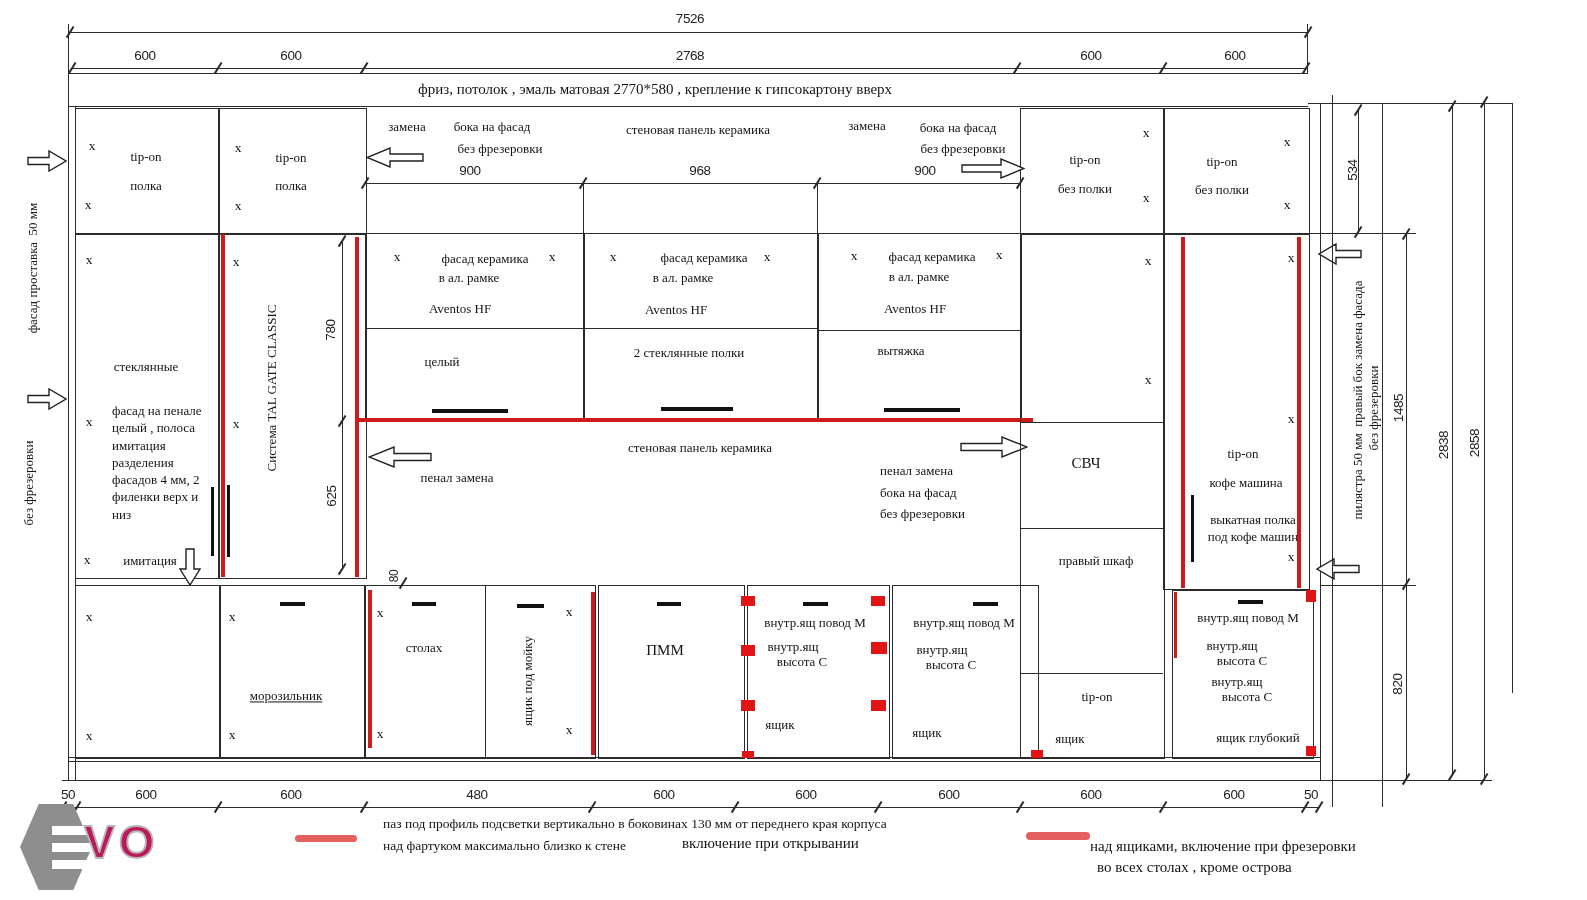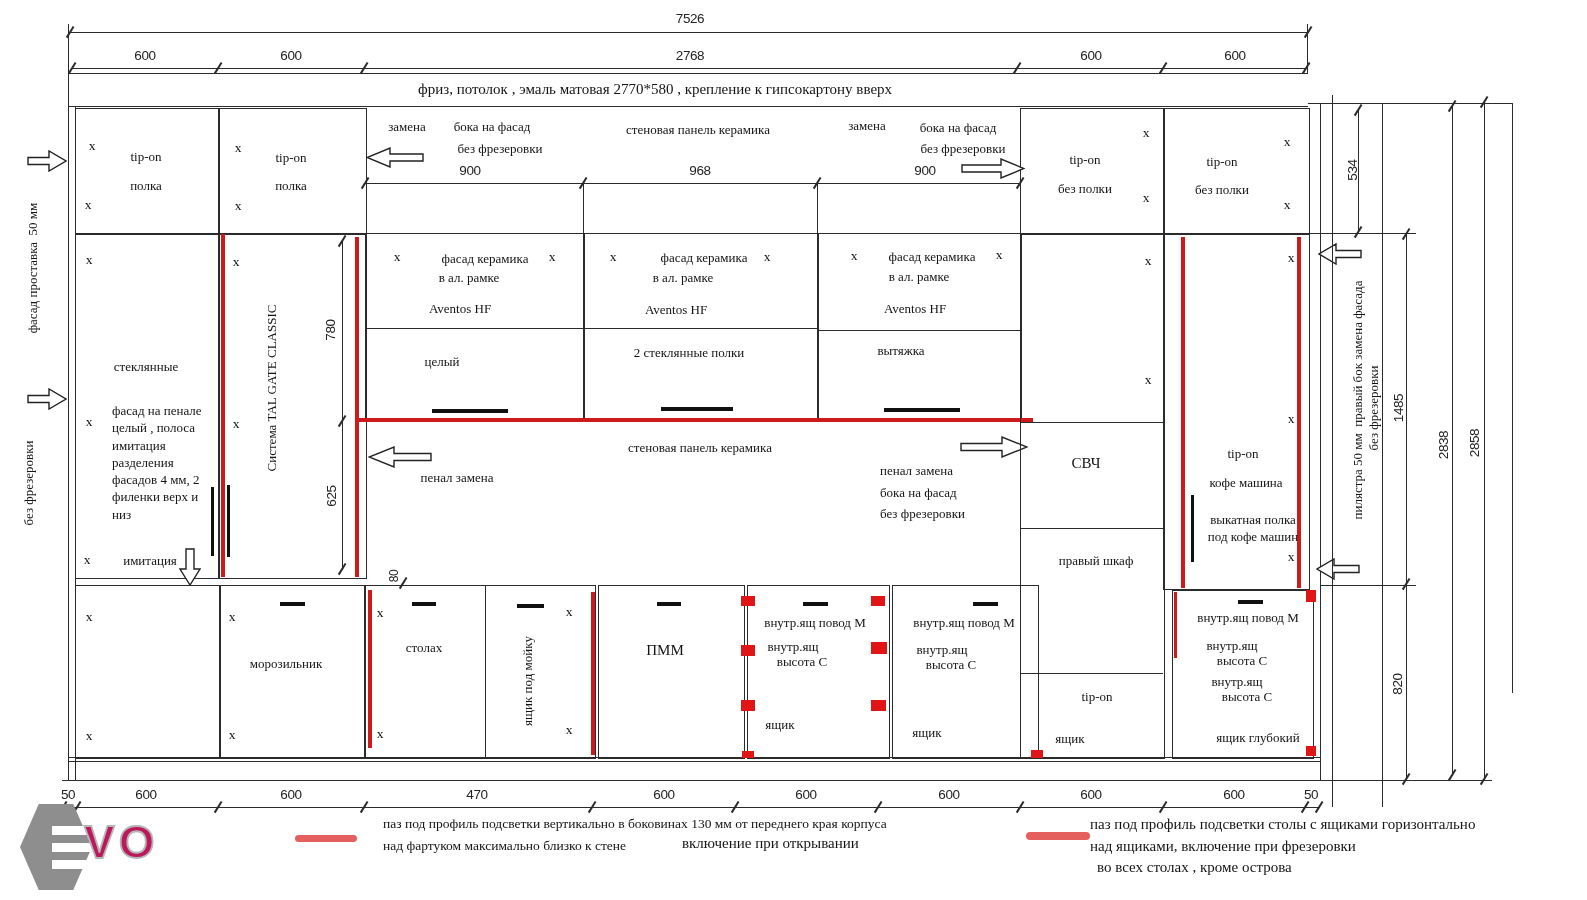--- a/index.html
+++ b/index.html
@@ -236,21 +236,21 @@
         <path d="M43 7.5 H18 V1 L1 11 L18 21 V14.5 H43 Z" fill="#fff" stroke="#222" stroke-width="1.4"></path>
       </svg></div>
 
   <div class="bx" style="left:75px;top:585px;width:143px;height:172px;"></div>
   <i class="xm" style="left:89px;top:617px;">x</i>
   <i class="xm" style="left:89px;top:736px;">x</i>
 
   <div class="bx" style="left:220px;top:585px;width:143px;height:172px;"></div>
   <div class="hb" style="left:280px;top:602px;width:25px;"></div>
   <i class="xm" style="left:232px;top:617px;">x</i>
-  <span class="t" style="left:286px;top:664px;">морозильник</span>
+  <span class="t" style="left:286px;top:696px;text-decoration:underline;">морозильник</span>
   <i class="xm" style="left:232px;top:735px;">x</i>
 
   <div class="bx" style="left:365px;top:585px;width:229px;height:172px;"></div>
   <div class="vl" style="left:485px;top:585px;height:172px;"></div>
   <div class="rv" style="left:368px;top:590px;height:158px;"></div>
   <div class="hb" style="left:412px;top:602px;width:24px;"></div>
   <i class="xm" style="left:380px;top:613px;">x</i>
   <span class="t" style="left:424px;top:648px;">столах</span>
   <i class="xm" style="left:380px;top:734px;">x</i>
   <div class="hb" style="left:517px;top:604px;width:27px;"></div>
@@ -294,21 +294,21 @@
   <span class="t" style="left:1232px;top:646px;">внутр.ящ</span>
   <span class="t" style="left:1242px;top:661px;">высота С</span>
   <span class="t" style="left:1237px;top:682px;">внутр.ящ</span>
   <span class="t" style="left:1247px;top:697px;">высота С</span>
   <span class="t" style="left:1258px;top:738px;">ящик  глубокий</span>
 
   <div class="hl" style="left:62px;top:807px;width:1258px;"></div>
   <span class="t num" style="left:68px;top:795px;">50</span>
   <span class="t num" style="left:146px;top:795px;">600</span>
   <span class="t num" style="left:291px;top:795px;">600</span>
-  <span class="t num" style="left:477px;top:795px;">470</span>
+  <span class="t num" style="left:477px;top:795px;">480</span>
   <span class="t num" style="left:664px;top:795px;">600</span>
   <span class="t num" style="left:806px;top:795px;">600</span>
   <span class="t num" style="left:949px;top:795px;">600</span>
   <span class="t num" style="left:1091px;top:795px;">600</span>
   <span class="t num" style="left:1234px;top:795px;">600</span>
   <span class="t num" style="left:1311px;top:795px;">50</span>
   <span class="tick" style="left:63px;top:807px;"></span>
     <span class="tick" style="left:77px;top:807px;"></span>
   <span class="tick" style="left:218px;top:807px;"></span>
     <span class="tick" style="left:364px;top:807px;"></span>
@@ -357,21 +357,20 @@
     <span class="tick" style="left:1484px;top:779px;"></span>
   <div class="vl" style="left:1512px;top:103px;height:590px;"></div>
   <span class="vt" style="left:1358px;top:400px;">пилястра 50 мм  правый бок замена фасада</span>
   <span class="vt" style="left:1374px;top:408px;">без фрезеровки</span>
 
   <div class="ld" style="left:295px;top:835px;width:62px;height:7px;"></div>
   <span class="tl legtxt" style="left:383px;top:824px;white-space:nowrap;">паз под профиль подсветки  вертикально в боковинах  130 мм от переднего края корпуса</span>
   <span class="tl legtxt" style="left:383px;top:846px;white-space:nowrap;">над фартуком максимально близко к стене</span>
   <span class="tl leg2" style="left:682px;top:844px;white-space:nowrap;">включение при открывании</span>
   <div class="ld" style="left:1026px;top:832px;width:64px;height:8px;"></div>
-  <span class="tl leg2" style="left:1090px;top:825px;white-space:nowrap;">паз под профиль подсветки  столы с ящиками горизонтально</span>
   <span class="tl leg2" style="left:1090px;top:847px;white-space:nowrap;">над ящиками, включение при фрезеровки</span>
   <span class="tl leg2" style="left:1097px;top:868px;white-space:nowrap;">во всех столах , кроме острова</span>
 
   <div id="hexa"></div>
   <div class="hexbar" style="top:826px;"></div>
   <div class="hexbar" style="top:843px;"></div>
   <div class="hexbar" style="top:860px;"></div>
   <div id="logo-vo">VO</div>
 
 </div>

